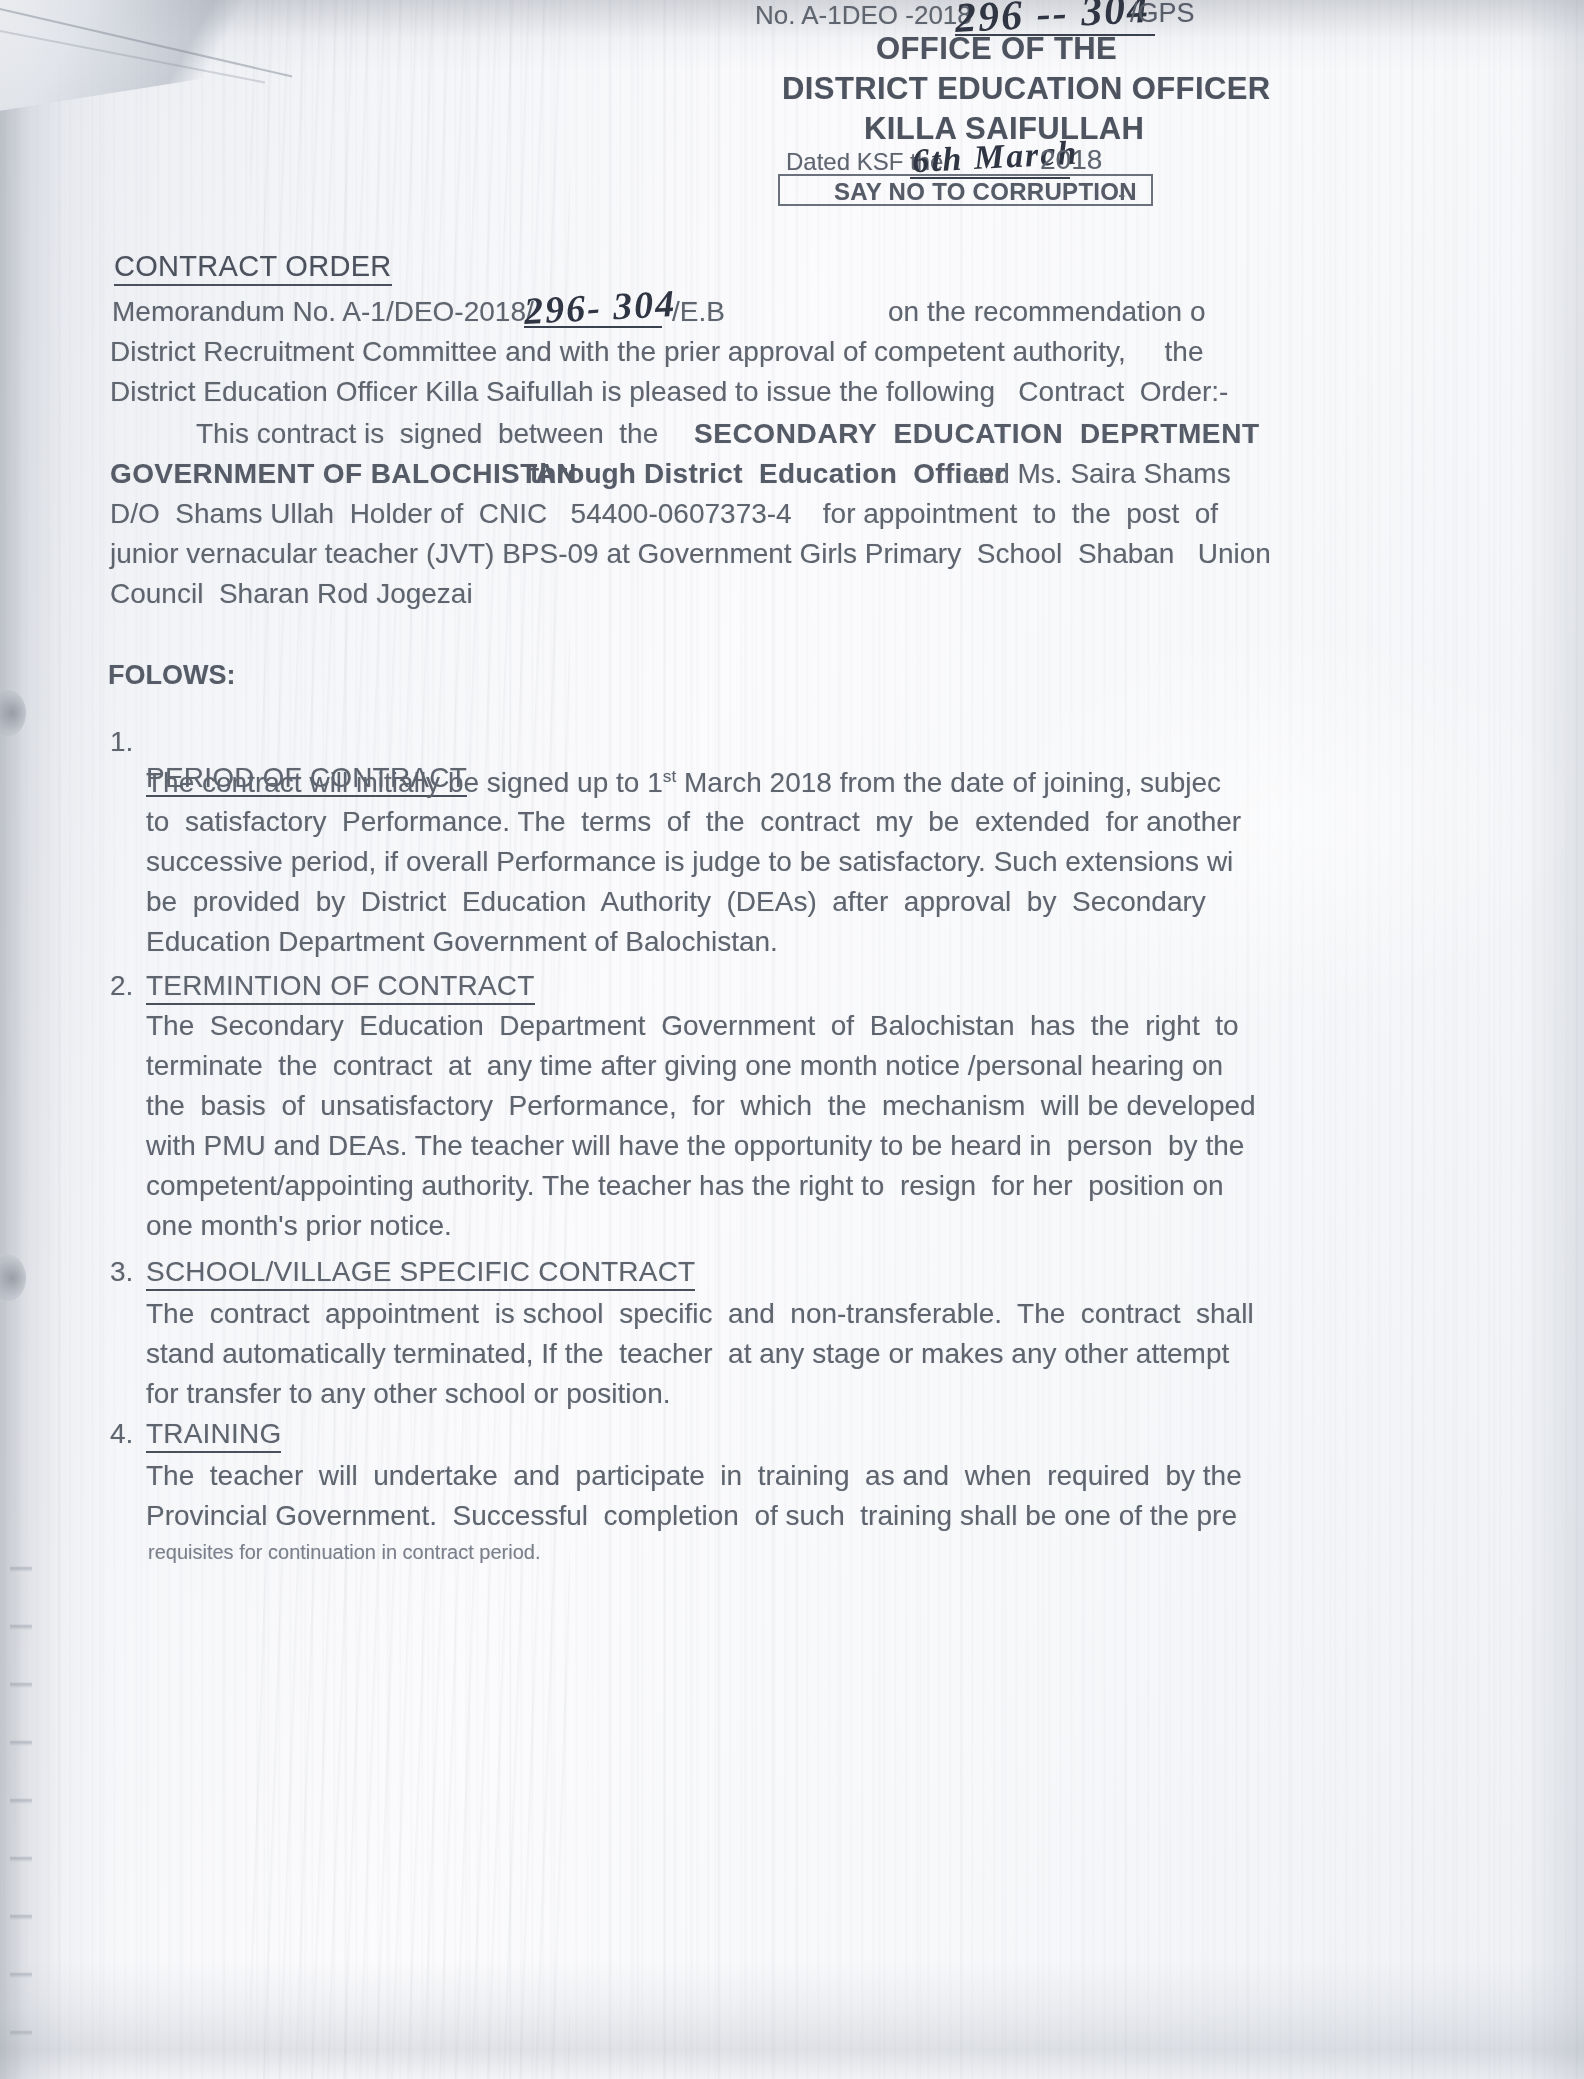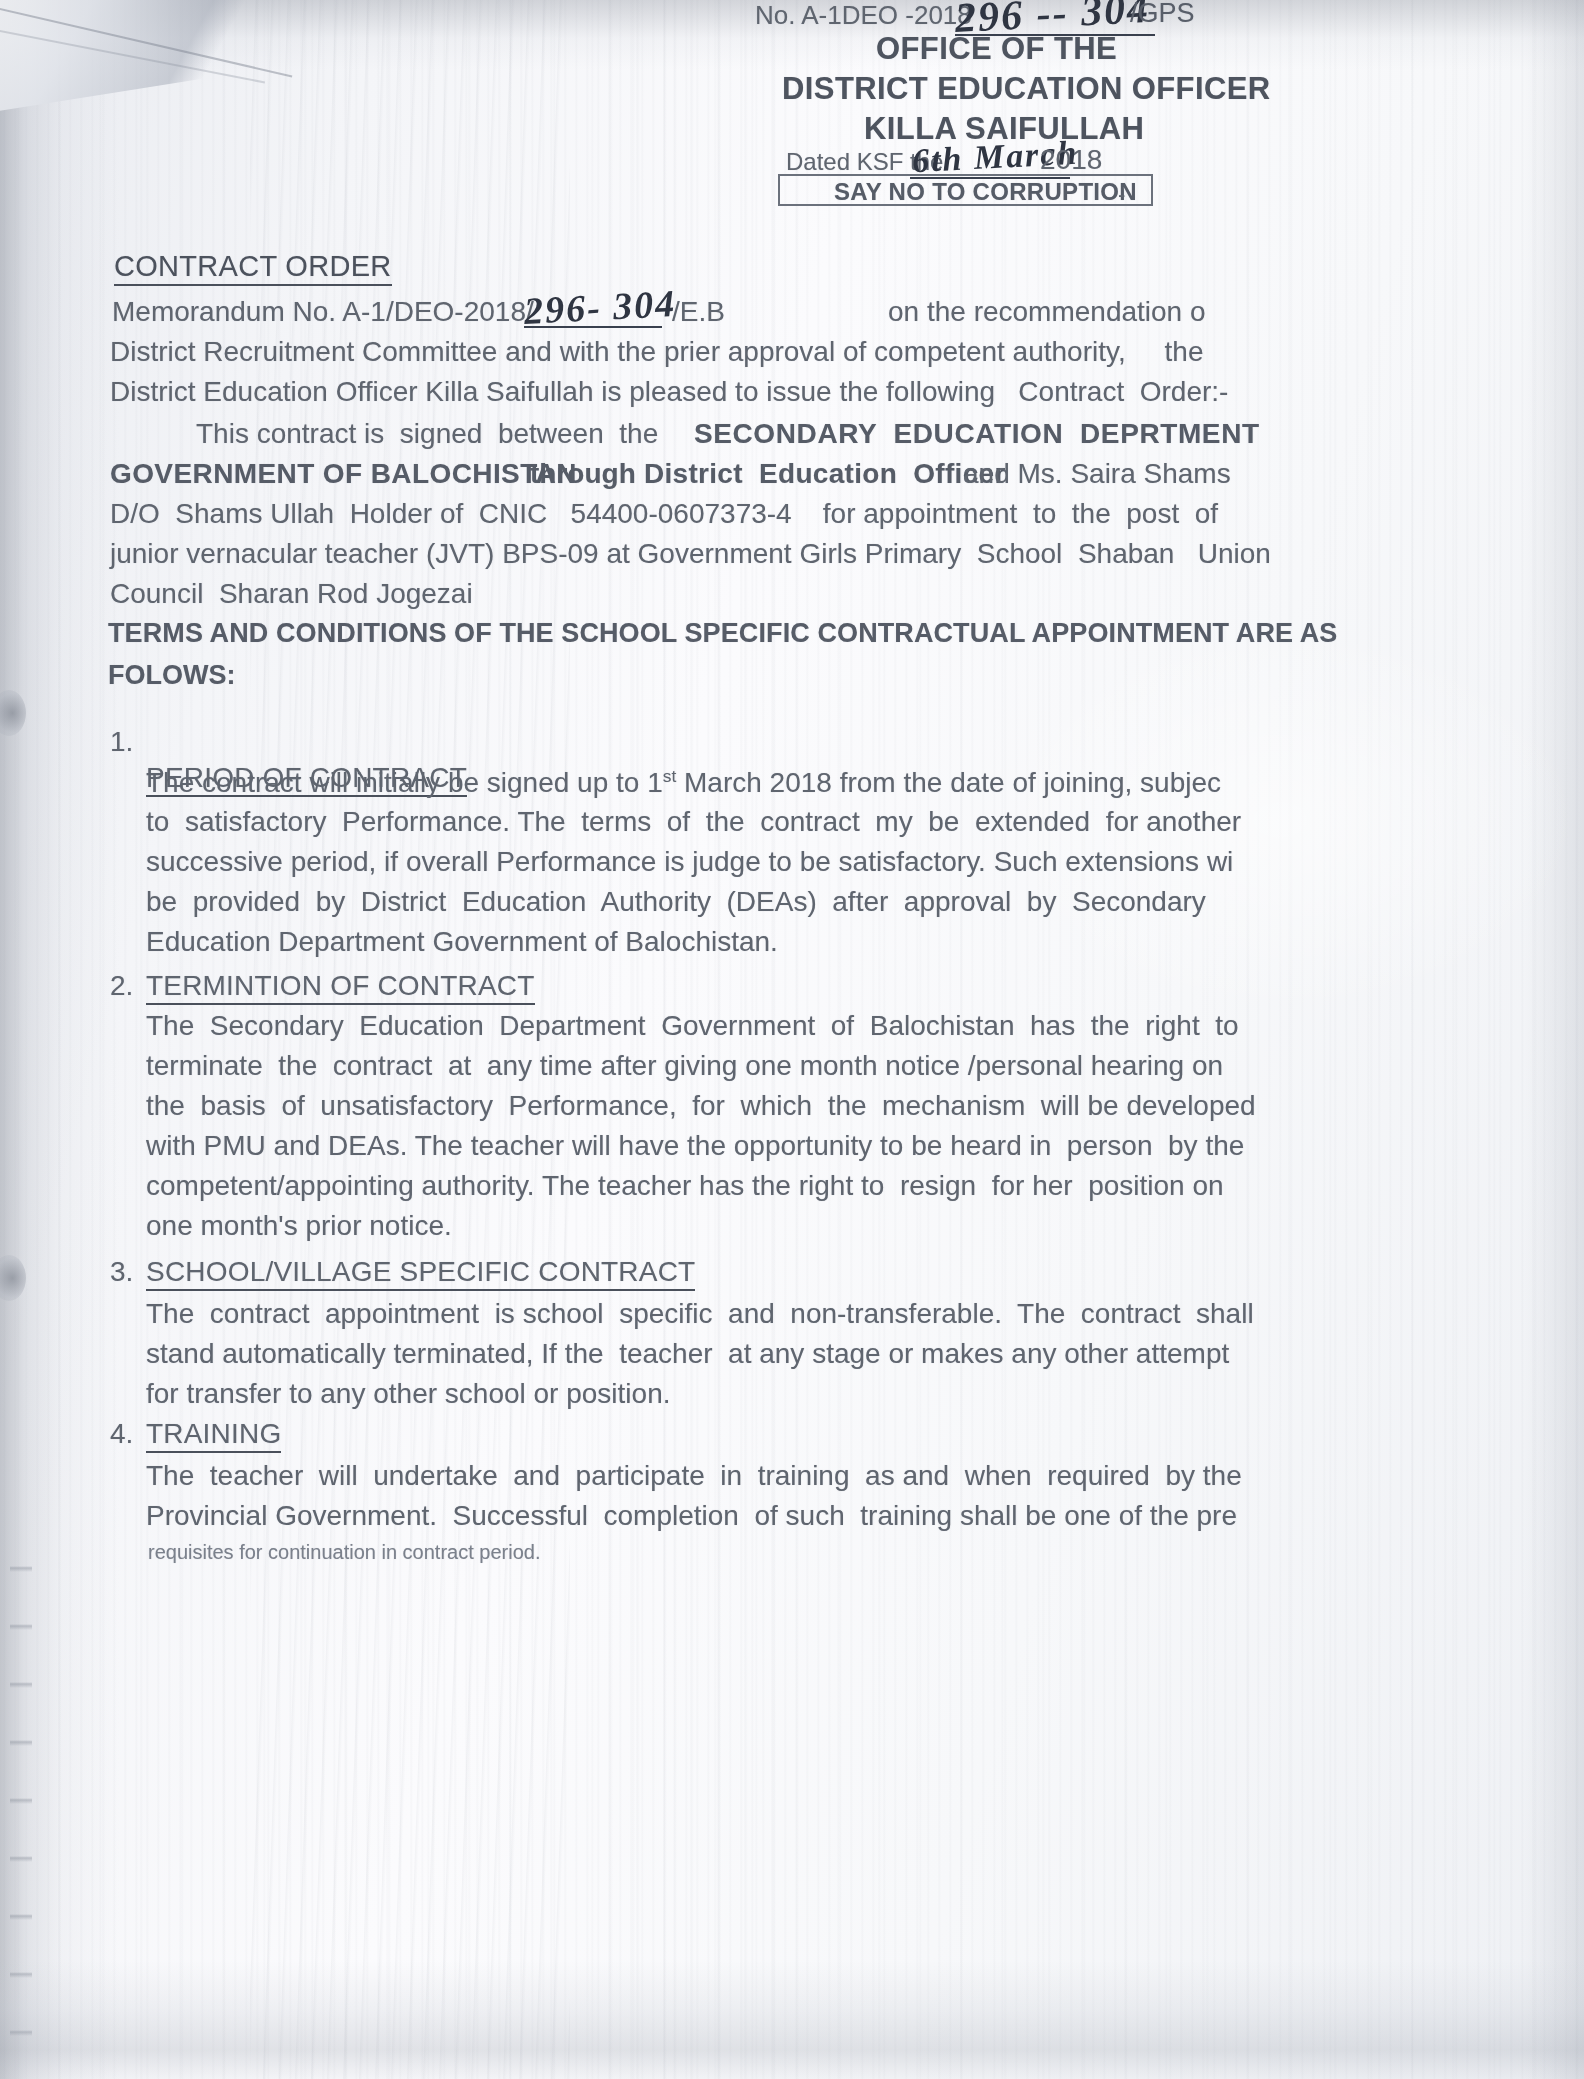--- a/index.html
+++ b/index.html
@@ -227,21 +227,20 @@
 
   <div class="t bold" style="left:110px; top:460px; font-size:28px; letter-spacing:.4px;">GOVERNMENT OF BALOCHISTAN</div>
   <div class="t bold" style="left:530px; top:460px; font-size:28px;">through</div>
   <div class="t bold" style="left:644px; top:460px; font-size:28px; letter-spacing:.3px;">District  Education  Officer</div>
   <div class="t" style="left:963px; top:460px; font-size:28px;text-align:center;">and Ms. Saira Shams</div>
 
   <div class="t" style="left:110px; top:500px; font-size:28px;">D/O  Shams Ullah  Holder of  CNIC   54400-0607373-4    for appointment  to  the  post  of</div>
   <div class="t" style="left:110px; top:540px; font-size:28px;">junior vernacular teacher (JVT) BPS-09 at Government Girls Primary  School  Shaban   Union</div>
   <div class="t" style="left:110px; top:580px; font-size:28px;">Council  Sharan Rod Jogezai</div>
 
-  <div class="t bold" style="left:108px; top:620px; font-size:27px; letter-spacing:.1px;">TERMS AND CONDITIONS OF THE SCHOOL SPECIFIC CONTRACTUAL APPOINTMENT ARE AS</div>
   <div class="t bold" style="left:108px; top:662px; font-size:27px;">FOLOWS:</div>
 
   <div class="t" style="left:110px; top:728px; font-size:28px;">1.</div>
   <div class="t under" style="left:146px; top:764px; font-size:28px; letter-spacing:.2px;text-align:center;">PERIOD OF CONTRACT</div>
 
   <div class="t" style="left:146px; top:768px; font-size:28px;">The contract will initially be signed up to 1<span class="sup">st</span> March 2018 from the date of joining, subjec</div>
   <div class="t" style="left:146px; top:808px; font-size:28px;">to  satisfactory  Performance. The  terms  of  the  contract  my  be  extended  for another</div>
   <div class="t" style="left:146px; top:848px; font-size:28px;">successive period, if overall Performance is judge to be satisfactory. Such extensions wi</div>
   <div class="t" style="left:146px; top:928px; font-size:28px;">Education Department Government of Balochistan.</div>
   <div class="t" style="left:146px; top:888px; font-size:28px;">be  provided  by  District  Education  Authority  (DEAs)  after  approval  by  Secondary</div>

